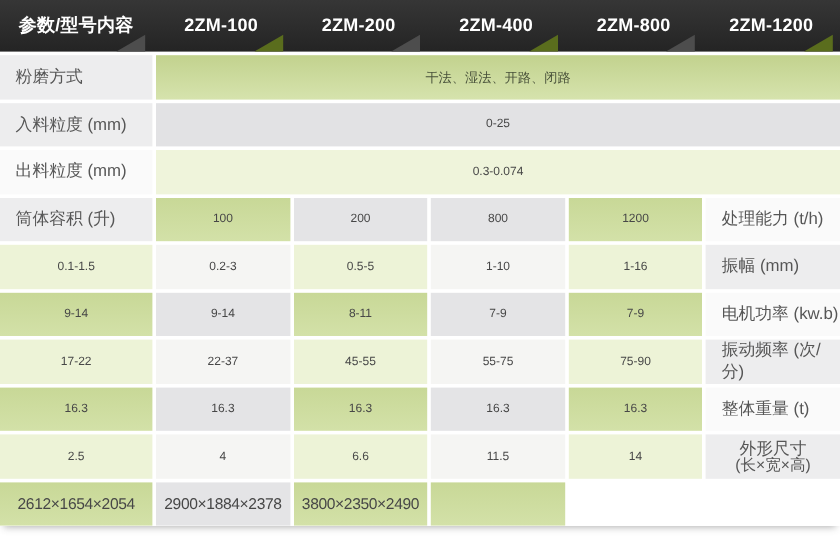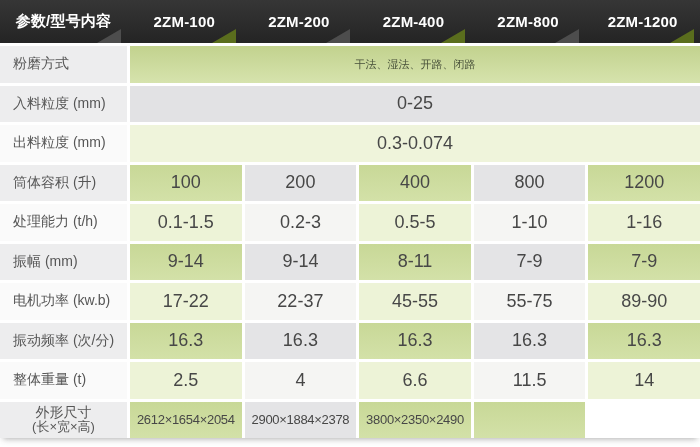--- a/index.html
+++ b/index.html
@@ -26,21 +26,21 @@
   .tri.dark{border-bottom:14px solid var(--tri-dark);}
   .tri.green{border-bottom:14px solid var(--tri-green);}
   
   .body{
     margin-top:3px;display:grid;
     grid-template-columns:127px repeat(5,1fr);
     grid-auto-rows:36.5px;gap:3px;background:#fff;
   }
   .cell{
     display:flex;align-items:center;justify-content:center;
-    font-size:18px;color:var(--value-text);
+    font-size:10px;color:var(--value-text);
   }
   .cell.label{
     justify-content:flex-start;padding-left:13px;color:var(--label-text);
     font-size:14px;
   }
   .cell.label.center2{
     flex-direction:column;justify-content:center;align-items:center;
     padding-left:0;line-height:1.15;
   }
   .sub{font-size:13px;color:var(--label-text);}
@@ -98,21 +98,20 @@
 
       <div class="cell label lab-g">入料粒度 (mm)</div>
       <div class="cell span5 sp2">0-25</div>
 
       <div class="cell label lab-w">出料粒度 (mm)</div>
       <div class="cell span5 sp3">0.3-0.074</div>
 
       <div class="cell label lab-g">筒体容积 (升)</div>
       <div class="cell sg">100</div>
       <div class="cell sgr">200</div>
-      <div class="cell sg">400</div>
       <div class="cell sgr">800</div>
       <div class="cell sg">1200</div>
 
       <div class="cell label lab-w">处理能力 (t/h)</div>
       <div class="cell lg">0.1-1.5</div>
       <div class="cell lw">0.2-3</div>
       <div class="cell lg">0.5-5</div>
       <div class="cell lw">1-10</div>
       <div class="cell lg">1-16</div>
 
@@ -121,21 +120,21 @@
       <div class="cell sgr">9-14</div>
       <div class="cell sg">8-11</div>
       <div class="cell sgr">7-9</div>
       <div class="cell sg">7-9</div>
 
       <div class="cell label lab-w">电机功率 (kw.b)</div>
       <div class="cell lg">17-22</div>
       <div class="cell lw">22-37</div>
       <div class="cell lg">45-55</div>
       <div class="cell lw">55-75</div>
-      <div class="cell lg">89-90</div>
+      <div class="cell lg">75-90</div>
 
       <div class="cell label lab-g">振动频率 (次/分)</div>
       <div class="cell sg">16.3</div>
       <div class="cell sgr">16.3</div>
       <div class="cell sg">16.3</div>
       <div class="cell sgr">16.3</div>
       <div class="cell sg">16.3</div>
 
       <div class="cell label lab-w">整体重量 (t)</div>
       <div class="cell lg">2.5</div>

